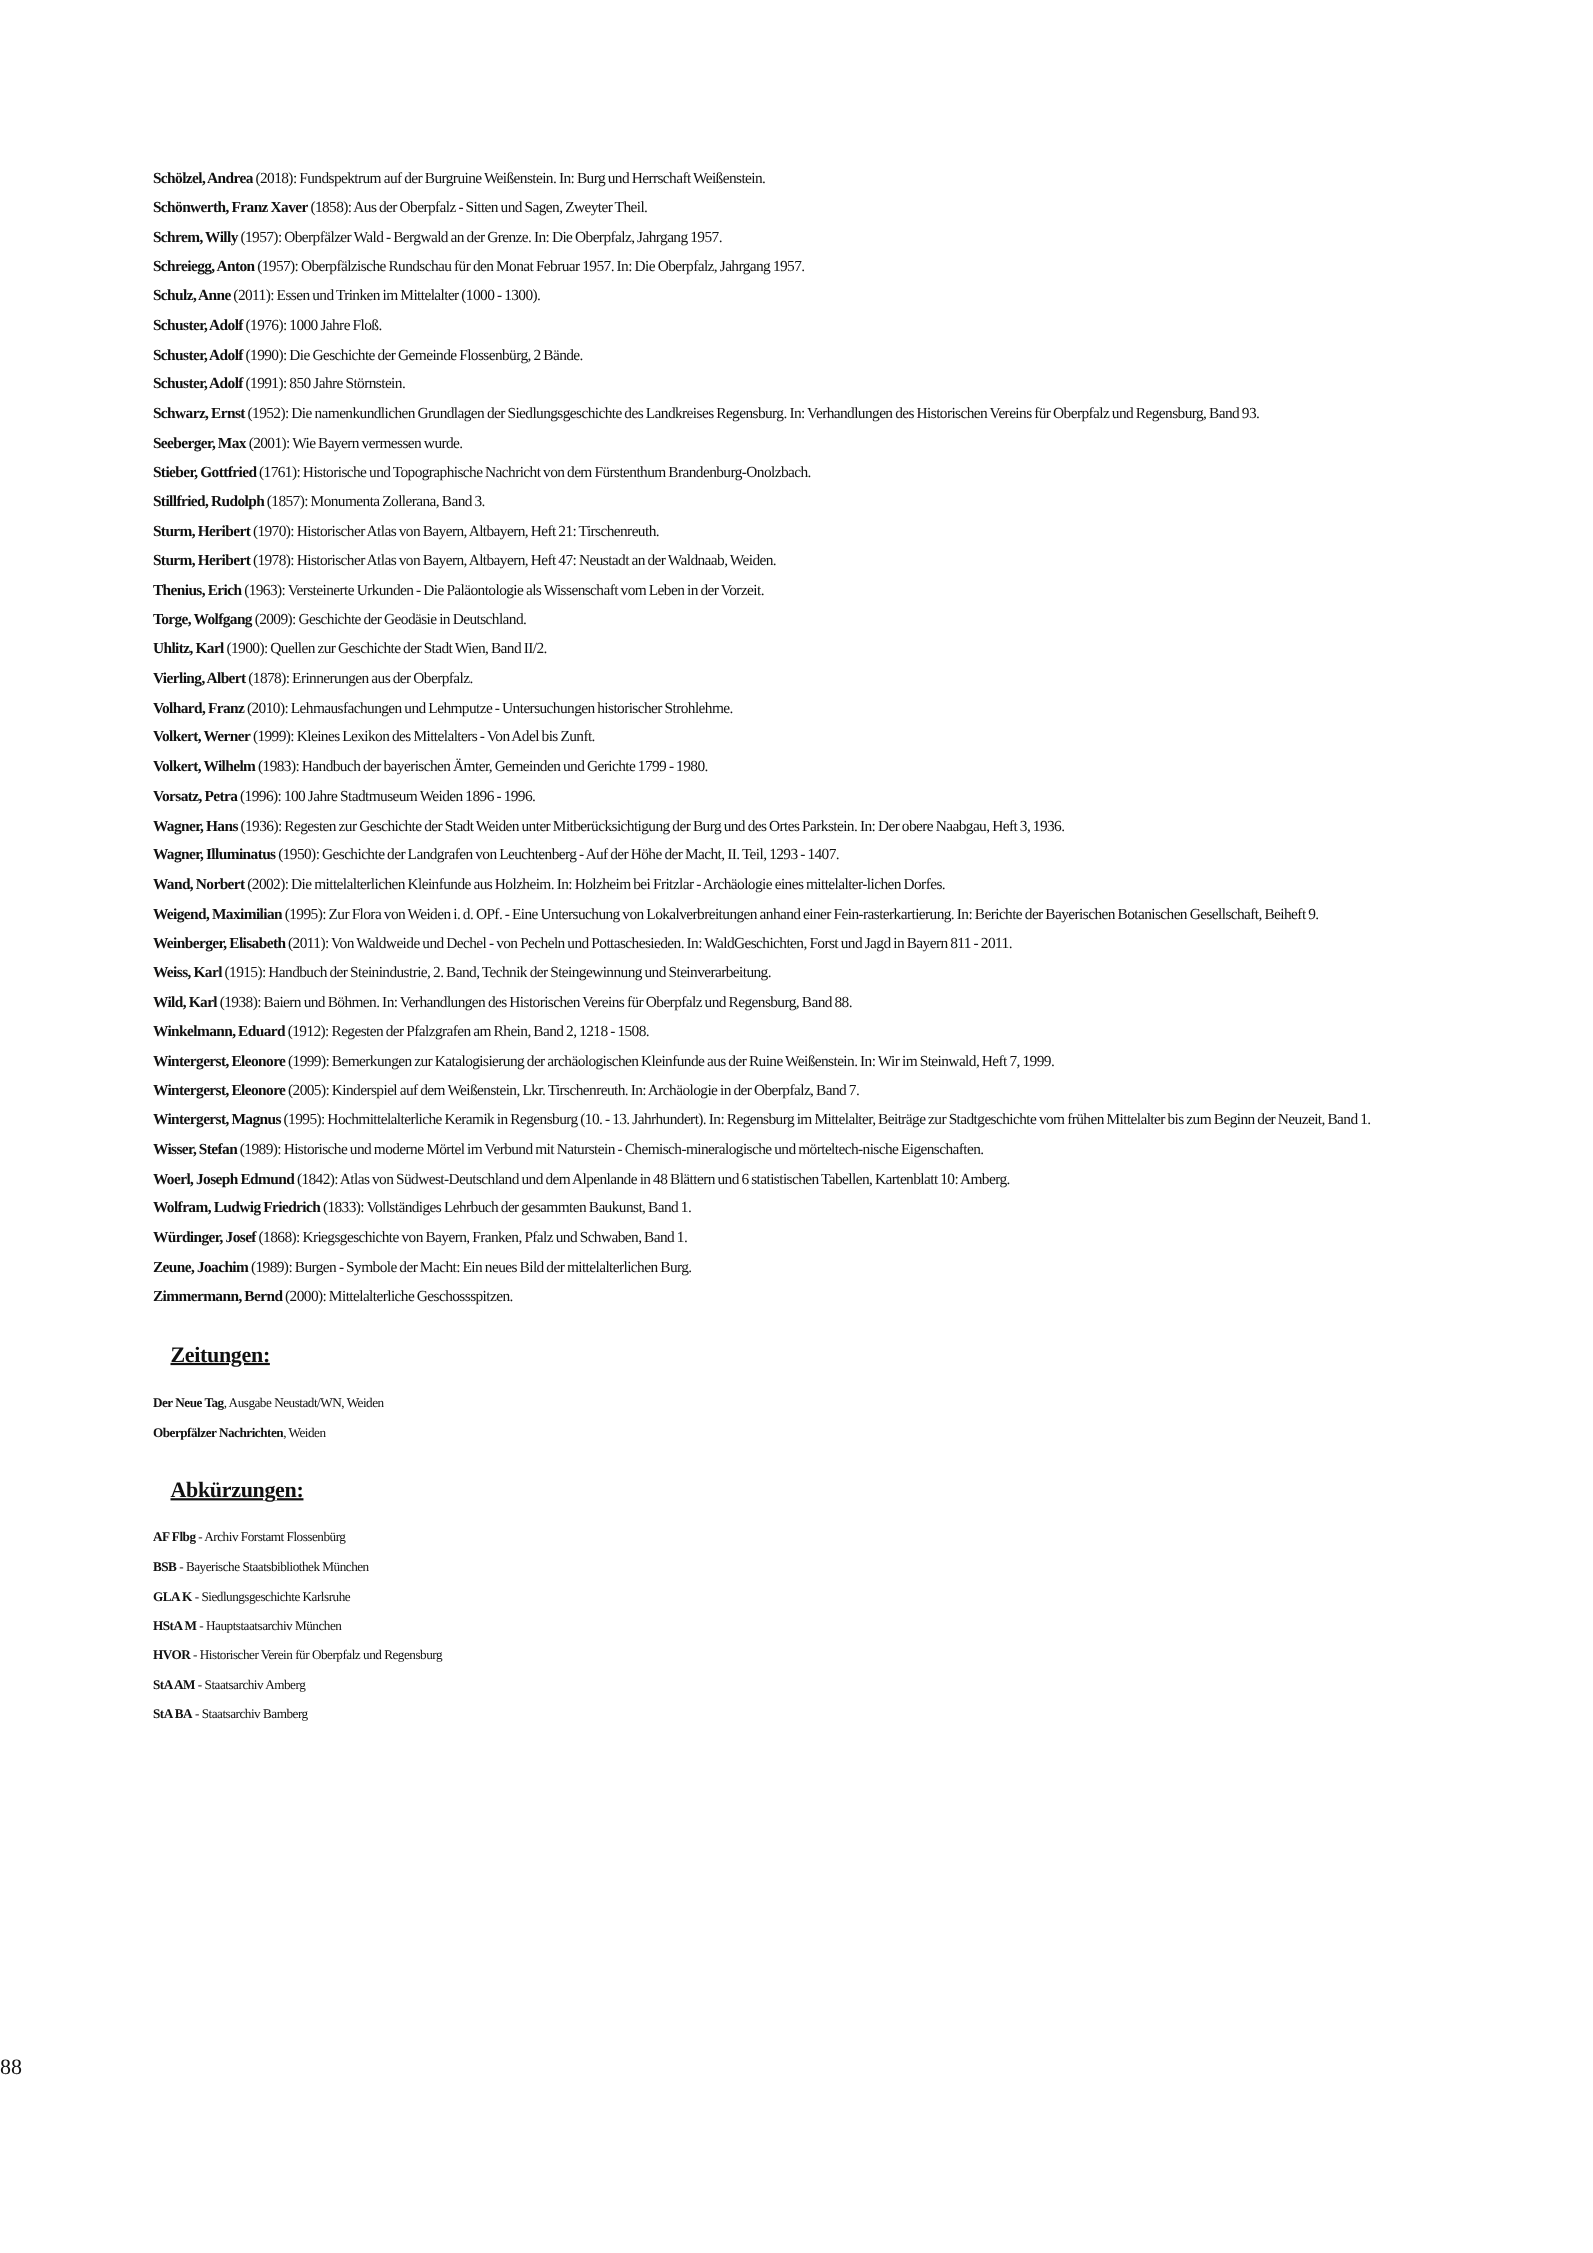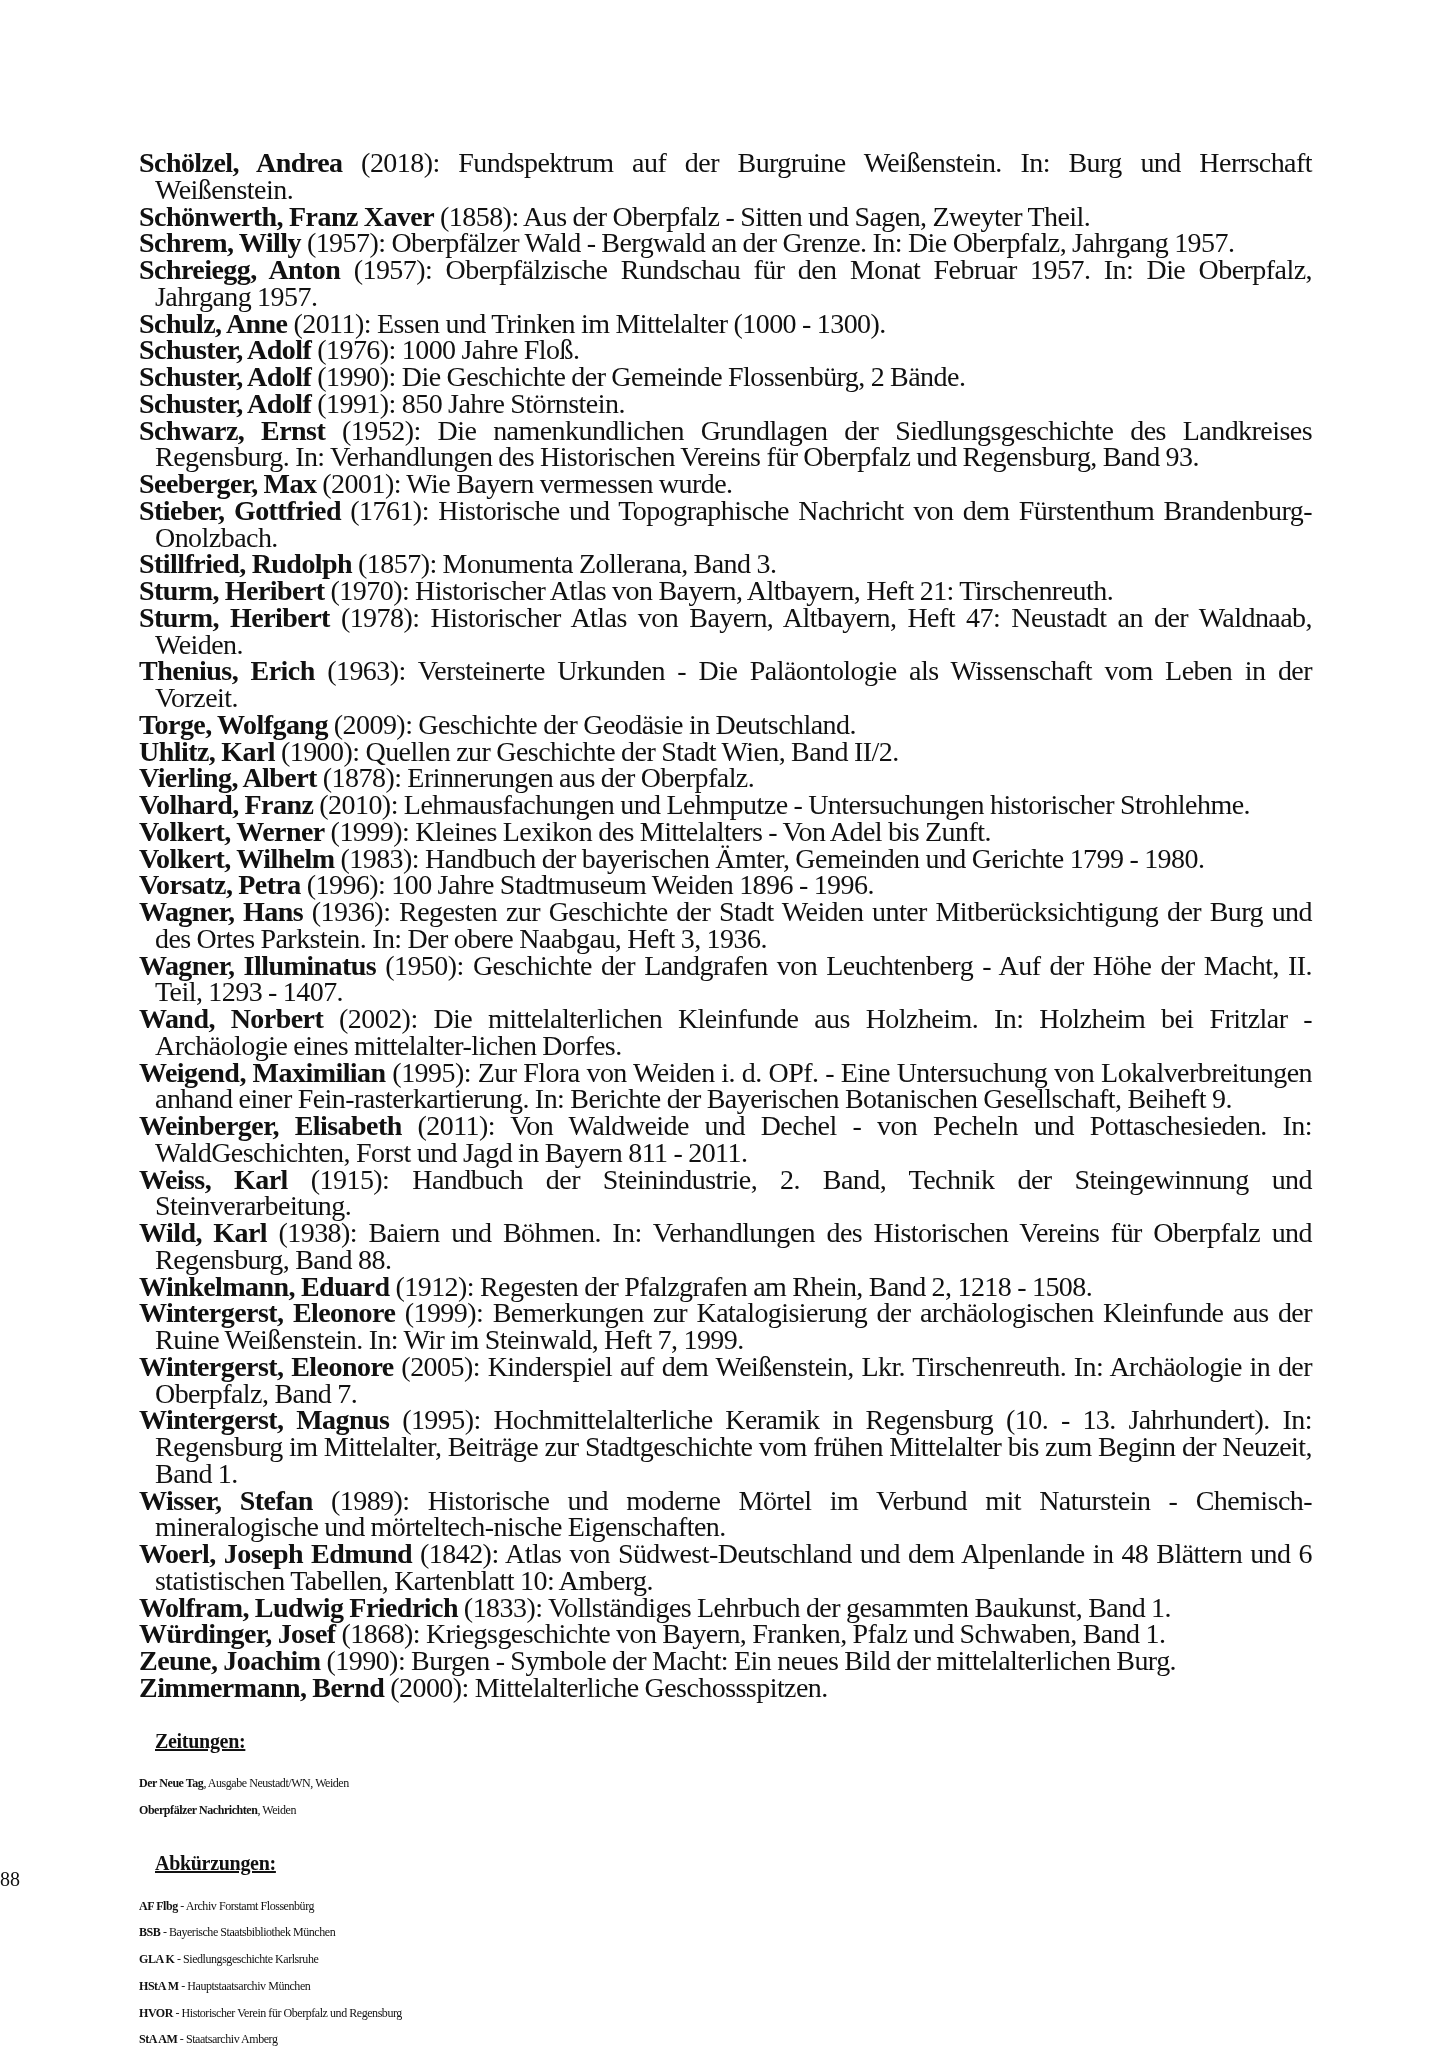--- a/index.html
+++ b/index.html
@@ -15,21 +15,21 @@
       font-family: "Liberation Serif", "DejaVu Serif", serif;
       color: #111111;
     }
     .page {
       position: absolute;
       left: 139px;
       top: 150px;
       width: 1173px;
     }
     .entry {
-      font-size: 28px;
+      font-size: 14px;
       line-height: 26.75px;
       letter-spacing: -0.55px;
       word-spacing: -0.5px;
       text-align: justify;
       text-align-last: left;
       padding-left: 16px;
       text-indent: -16px;
       margin: 0;
     }
     .entry .author {
@@ -101,21 +101,21 @@
       <p class="entry"><span class="author">Weiss, Karl</span><span> (1915): Handbuch der Steinindustrie, 2. Band, Technik der Steingewinnung und Steinverarbeitung.</span></p>
       <p class="entry"><span class="author">Wild, Karl</span><span> (1938): Baiern und Böhmen. In: Verhandlungen des Historischen Vereins für Oberpfalz und Regensburg, Band 88.</span></p>
       <p class="entry"><span class="author">Winkelmann, Eduard</span><span> (1912): Regesten der Pfalzgrafen am Rhein, Band 2, 1218 - 1508.</span></p>
       <p class="entry"><span class="author">Wintergerst, Eleonore</span><span> (1999): Bemerkungen zur Katalogisierung der archäologischen Kleinfunde aus der Ruine Weißenstein. In: Wir im Steinwald, Heft 7, 1999.</span></p>
       <p class="entry"><span class="author">Wintergerst, Eleonore</span><span> (2005): Kinderspiel auf dem Weißenstein, Lkr. Tirschenreuth. In: Archäologie in der Oberpfalz, Band 7.</span></p>
       <p class="entry"><span class="author">Wintergerst, Magnus</span><span> (1995): Hochmittelalterliche Keramik in Regensburg (10. - 13. Jahrhundert). In: Regensburg im Mittelalter, Beiträge zur Stadtgeschichte vom frühen Mittelalter bis zum Beginn der Neuzeit, Band 1.</span></p>
       <p class="entry"><span class="author">Wisser, Stefan</span><span> (1989): Historische und moderne Mörtel im Verbund mit Naturstein - Chemisch-mineralogische und mörteltech-nische Eigenschaften.</span></p>
       <p class="entry"><span class="author">Woerl, Joseph Edmund</span><span> (1842): Atlas von Südwest-Deutschland und dem Alpenlande in 48 Blättern und 6 statistischen Tabellen, Kartenblatt 10: Amberg.</span></p>
       <p class="entry"><span class="author">Wolfram, Ludwig Friedrich</span><span> (1833): Vollständiges Lehrbuch der gesammten Baukunst, Band 1.</span></p>
       <p class="entry"><span class="author">Würdinger, Josef</span><span> (1868): Kriegsgeschichte von Bayern, Franken, Pfalz und Schwaben, Band 1.</span></p>
-      <p class="entry"><span class="author">Zeune, Joachim</span><span> (1990): Burgen - Symbole der Macht: Ein neues Bild der mittelalterlichen Burg.</span></p>
+      <p class="entry"><span class="author">Zeune, Joachim</span><span> (1989): Burgen - Symbole der Macht: Ein neues Bild der mittelalterlichen Burg.</span></p>
       <p class="entry"><span class="author">Zimmermann, Bernd</span><span> (2000): Mittelalterliche Geschossspitzen.</span></p>
     </div>
 
   <div class="section">
     <p class="section-heading">Zeitungen:</p>
     <p class="plain-line"><span class="term">Der Neue Tag</span><span>, Ausgabe Neustadt/WN, Weiden</span></p>
     <p class="plain-line"><span class="term">Oberpfälzer Nachrichten</span><span>, Weiden</span></p>
   </div>
 
   <div class="section">

